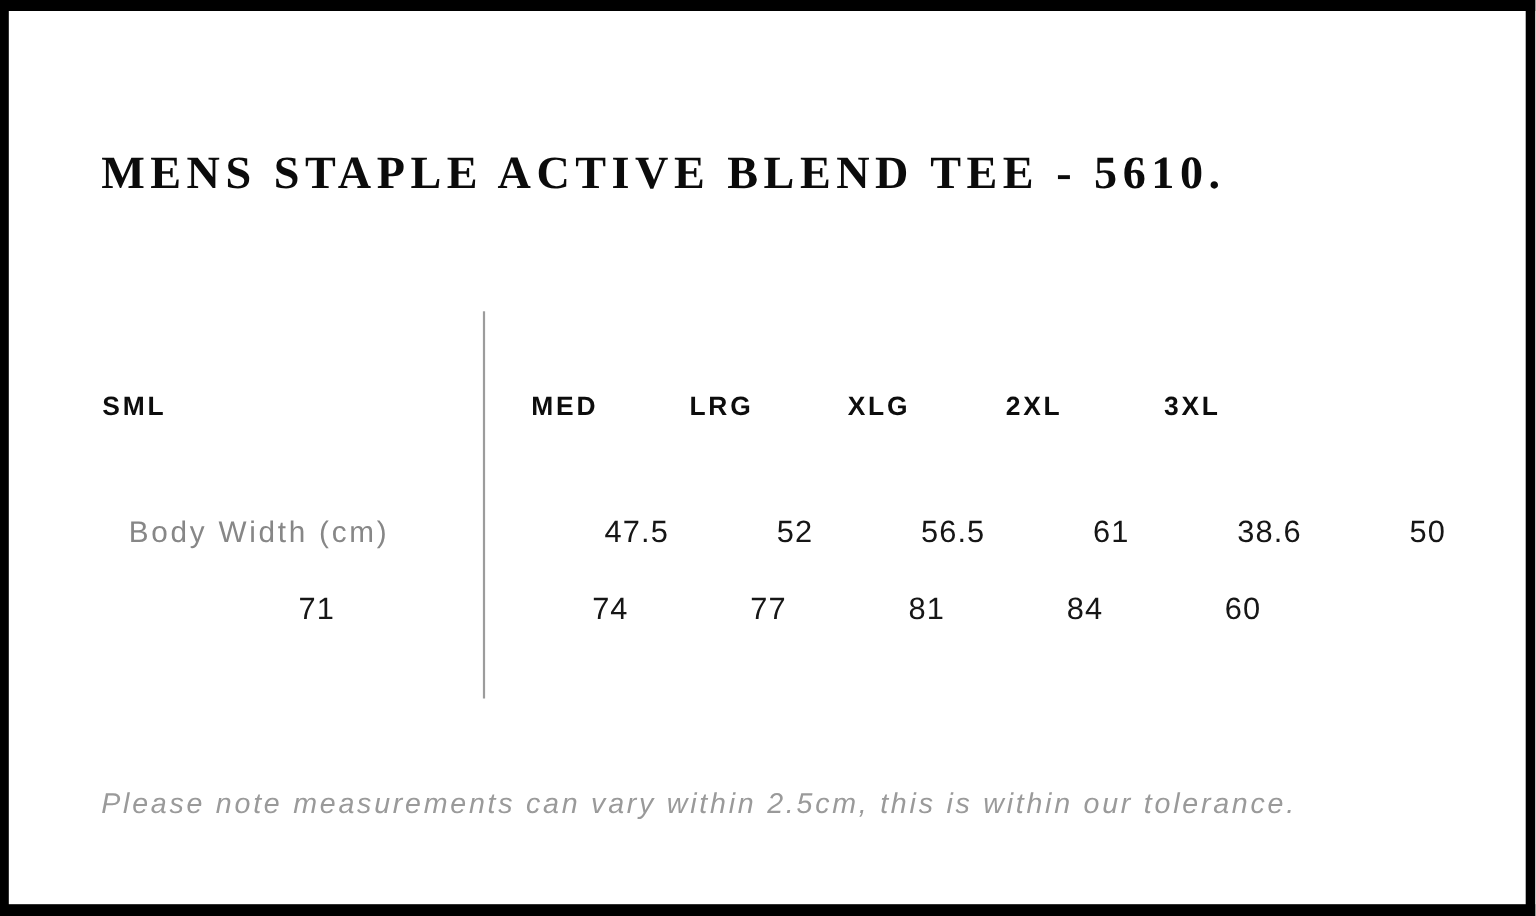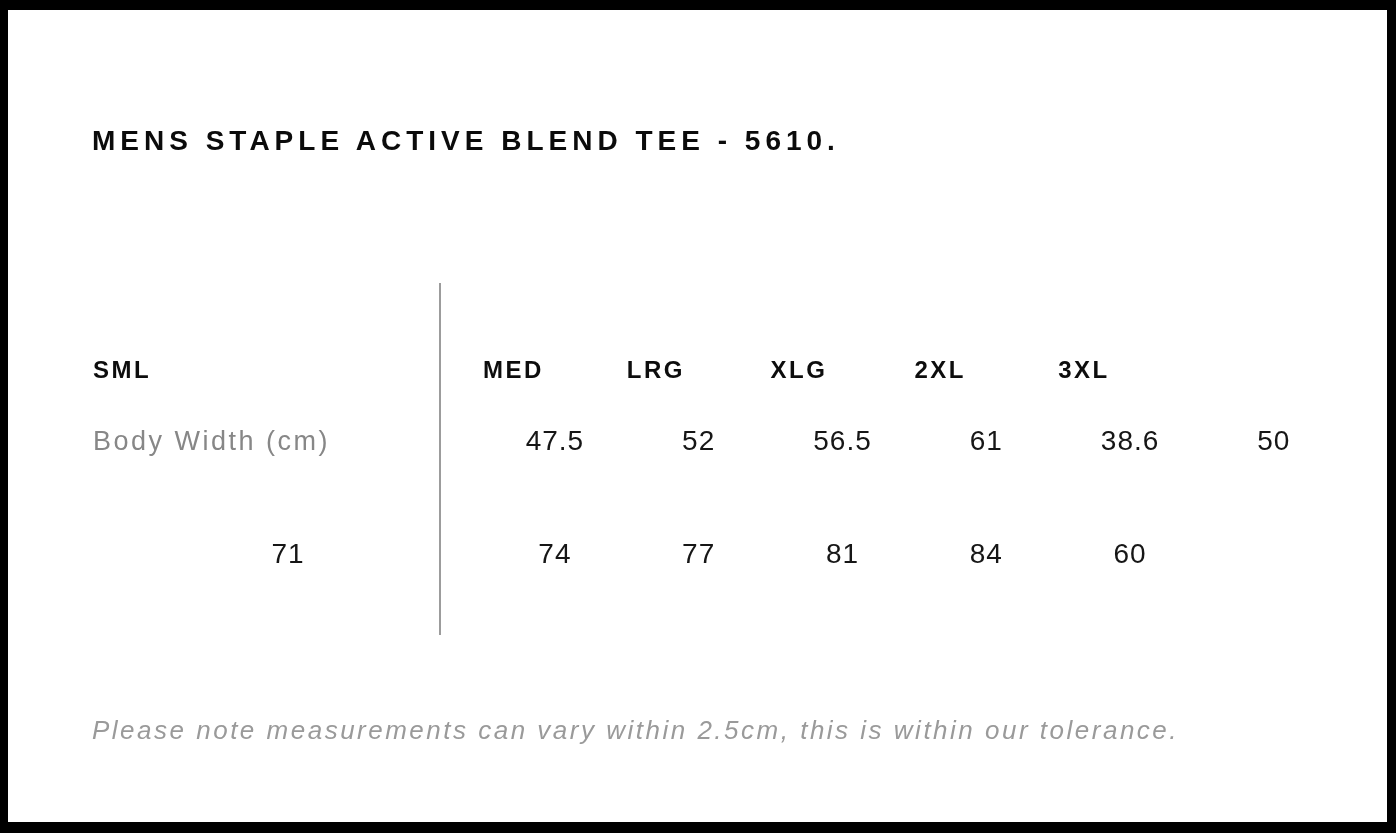--- a/index.html
+++ b/index.html
@@ -24,46 +24,47 @@
   }
   .frame-top    { top: 0; left: 0; width: 1396px; height: 10px; }
   .frame-bottom { bottom: 0; left: 0; width: 1396px; height: 11px; }
   .frame-left   { top: 0; left: 0; width: 8px; height: 833px; }
   .frame-right  { top: 0; right: 0; width: 9px; height: 833px; }
 
   .title {
     position: absolute;
     left: 92px;
     top: 106px;
-    font-size: 28px;
+    font-size: 42px;
     font-weight: 700;
     letter-spacing: 5px;
     color: #0b0b0b;
     white-space: nowrap;
+    font-family: Liberation Serif, serif;
   }
 
   .divider-vertical {
     position: absolute;
     left: 439px;
     top: 283px;
     width: 2px;
     height: 352px;
     background: #9c9c9c;
   }
 
   .chart-row {
     position: absolute;
     left: 93px;
     display: grid;
     grid-template-columns: 390px repeat(6, 143.8px);
     align-items: center;
     height: 32px;
   }
   .row-header { top: 354px; }
-  .row-width  { top: 425px; }
+  .row-width  { top: 468px; margin-left: 24px; }
   .row-length { top: 538px; }
 
   .cell-label-header {
     font-size: 24px;
     font-weight: 700;
     letter-spacing: 3px;
     color: #0d0d0d;
     text-align: left;
     white-space: nowrap;
   }

